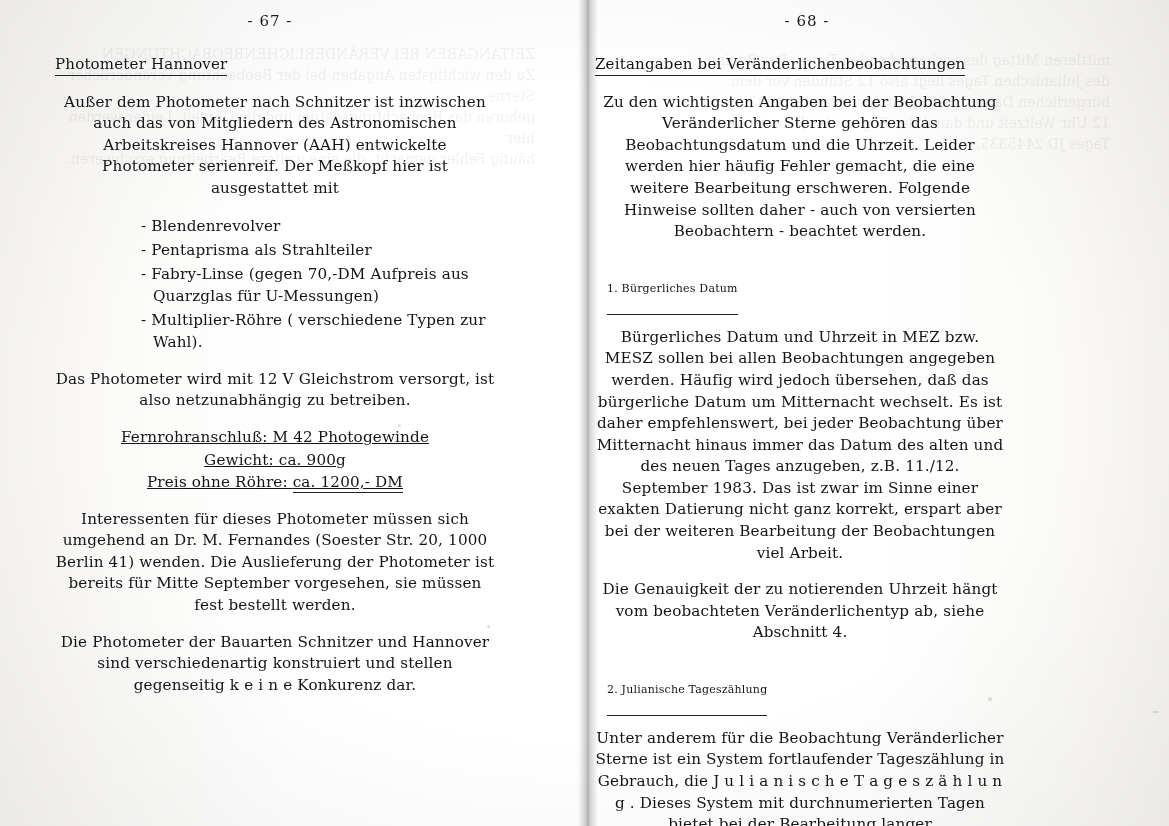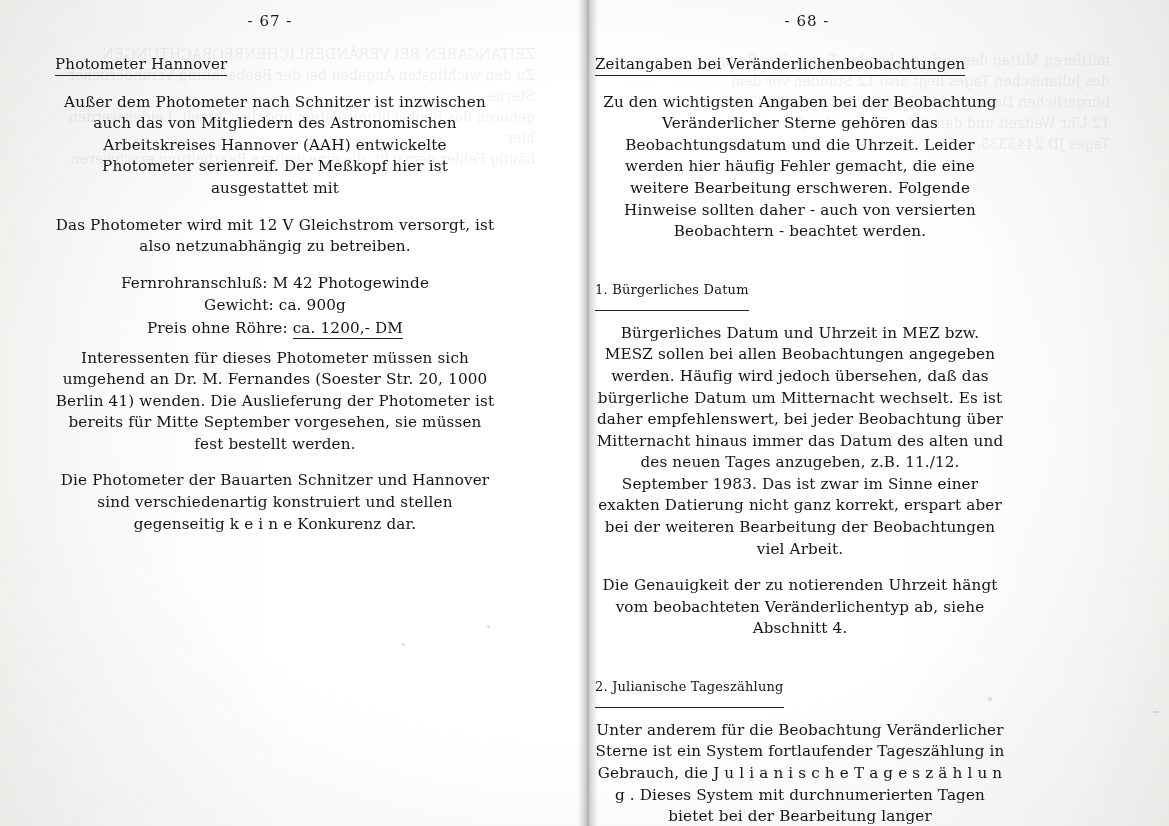--- a/index.html
+++ b/index.html
@@ -63,26 +63,26 @@
     font-size: 15px;
     font-weight: normal;
     margin: 0 0 16px 0;
     display: inline-block;
     border-bottom: 1px solid #222;
     padding-bottom: 1px;
     letter-spacing: 0.2px;
     line-height: 1.25;
   }
   h3.subheading {
-    font-size: 13px;
+    font-size: 11px;
     font-weight: normal;
-    margin: 24px 0 12px 0;
+    margin: 24px 0 12px 12px;
     display: inline-block;
     border-bottom: 1px solid #222;
-    padding-bottom: 13px;
+    padding-bottom: 19px;
     letter-spacing: 0.2px;
   }
   p.para {
     font-size: 15.2px;
     line-height: 1.42;
     margin: 0 0 15px 0;
     letter-spacing: 0.15px;
     text-align: center;
   }
   p.tight { margin-bottom: 3px; }
@@ -96,21 +96,21 @@
     line-height: 1.45;
     margin-bottom: 2px;
     text-indent: -12px;
     padding-left: 12px;
     letter-spacing: 0.15px;
   }
   .underline-val {
     border-bottom: 1px solid #222;
     padding-bottom: 1px;
   }
-  .blockgroup { margin-bottom: 8px; }
+  .blockgroup { margin-bottom: 15px; text-decoration: underline; }
   .blockgroup p { margin-bottom: 1px; }
 
   
   .ghost {
     position: absolute;
     opacity: 0.055;
     transform: scaleX(-1);
     font-family: "DejaVu Serif", serif;
     font-size: 14px;
     line-height: 1.5;
@@ -147,20 +147,26 @@
 
 <div class="spread">
 
   <div class="page page-left">
     <div class="page-number pn-left">- 67 -</div>
 
     <h2 class="heading">Photometer Hannover</h2>
 
     <p class="para">Außer dem Photometer nach Schnitzer ist inzwischen auch das von Mitgliedern des Astronomischen Arbeitskreises Hannover (AAH) entwickelte Photometer serienreif. Der Meßkopf hier ist ausgestattet mit</p>
 
+    <ul class="bullets">
+      <li>- Blendenrevolver</li>
+      <li>- Pentaprisma als Strahlteiler</li>
+      <li>- Fabry-Linse (gegen 70,-DM Aufpreis aus Quarzglas für U-Messungen)</li>
+      <li>- Multiplier-Röhre ( verschiedene Typen zur Wahl).</li>
+    </ul>
 
     <p class="para">Das Photometer wird mit 12 V Gleichstrom versorgt, ist also netzunabhängig zu betreiben.</p>
 
     <div class="blockgroup">
       <p class="para tight">Fernrohranschluß: M 42 Photogewinde</p>
       <p class="para tight">Gewicht: ca. 900g</p>
       <p class="para tight"><span>Preis ohne Röhre: </span><span class="underline-val">ca. 1200,- DM</span></p>
     </div>
 
     <p class="para">Interessenten für dieses Photometer müssen sich umgehend an Dr. M. Fernandes (Soester Str. 20, 1000 Berlin 41) wenden. Die Auslieferung der Photometer ist bereits für Mitte September vorgesehen, sie müssen fest bestellt werden.</p>

